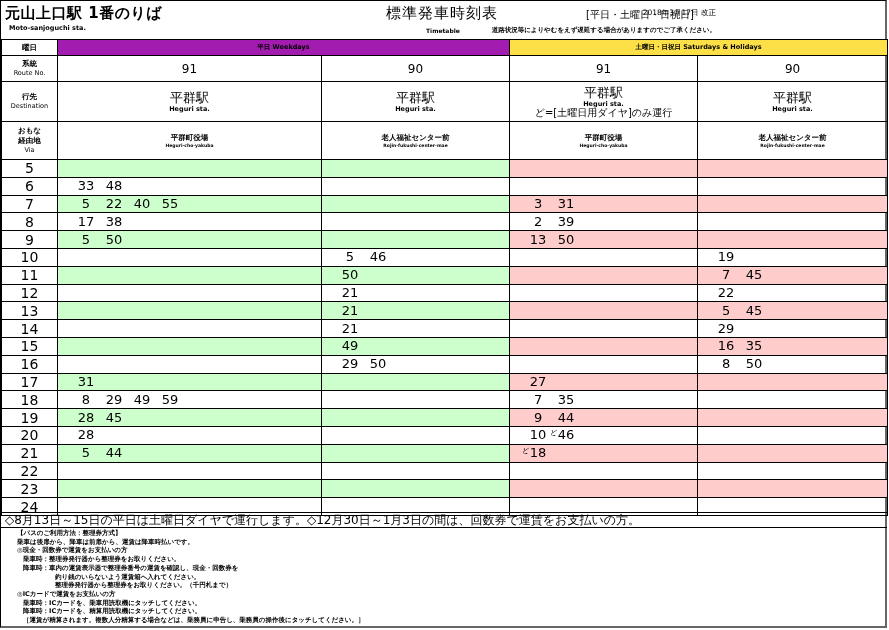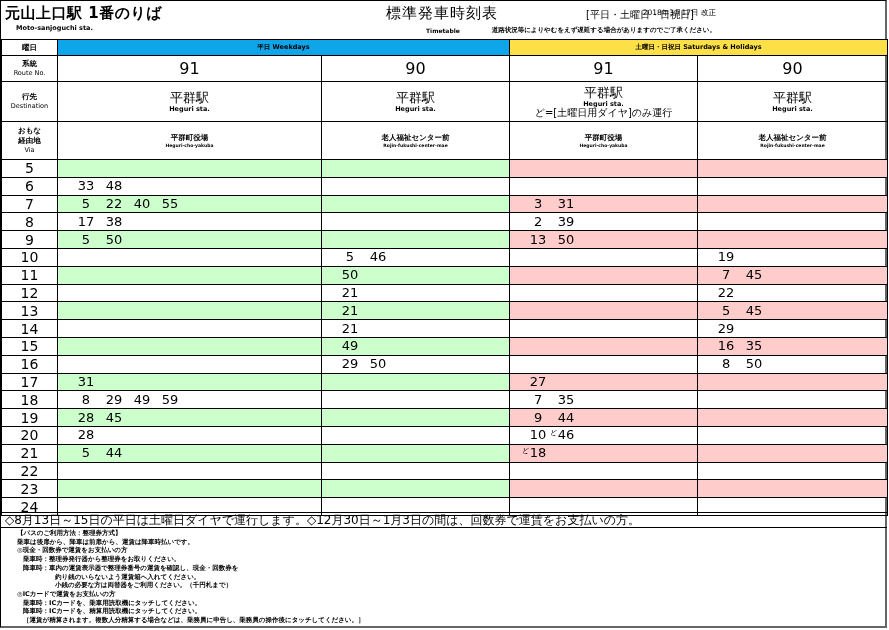--- a/index.html
+++ b/index.html
@@ -4,21 +4,21 @@
 <style>
   * { box-sizing: border-box; margin: 0; padding: 0; }
   html, body { width: 889px; height: 630px; background: #ffffff; overflow: hidden; }
   body { font-family: "DejaVu Sans", "Liberation Sans", sans-serif; color: #000; position: relative; }
 
   .page { position: absolute; left: 0; top: 0; width: 887px; height: 628px; border: 1px solid #000; border-right: 2px solid #666; border-bottom: 2px solid #666; }
 
   
   .hdr { position: absolute; left: 0; top: 0; width: 721px; height: 38px; }
   .station-ja { position: absolute; left: 4px; top: 3px; font-size: 15px; font-weight: bold; letter-spacing: 0.5px; }
-  .station-en { position: absolute; left: 15px; top: 23px; font-size: 6.5px; font-weight: bold; }
+  .station-en { position: absolute; left: 8px; top: 23px; font-size: 6.5px; font-weight: bold; }
   .tt-title { position: absolute; left: 385px; top: 3px; font-size: 15px; letter-spacing: 1px; }
   .tt-en { position: absolute; left: 425px; top: 26px; font-size: 6px; font-weight: bold; }
   .days { position: absolute; left: 585px; top: 7px; font-size: 10px; }
   .revised { position: absolute; right: 6px; top: 7px; font-size: 7.5px; }
   .notice { position: absolute; right: 6px; top: 25px; font-size: 6.5px; font-weight: bold; }
 
   
   table.tt { position: absolute; left: 0; top: 38px; border-collapse: collapse; table-layout: fixed; width: 886px; }
   table.tt td { border: 1px solid #000; text-align: center; vertical-align: middle; padding: 0; overflow: hidden; }
   .c-label { width: 56px; }
@@ -29,23 +29,23 @@
 
   .lbl-ja { font-size: 7.5px; font-weight: bold; line-height: 10px; }
   .lbl-en { font-size: 6.5px; line-height: 9px; }
 
   tr.r-day td { height: 16px; }
   tr.r-route td { height: 26px; }
   tr.r-dest td { height: 40px; }
   tr.r-via td { height: 38px; }
   tr.r-hour td { height: 17.8px; }
 
-  .day-wk { background: #0ea5e9; font-size: 6.5px; font-weight: bold; margin-top: 31px; }
+  .day-wk { background: #a21caf; font-size: 6.5px; font-weight: bold; margin-top: 31px; }
   .day-sa { background: #fde047; font-size: 6.5px; font-weight: bold; }
-  .route-num { font-size: 16px; }
+  .route-num { font-size: 12px; }
   .dest-ja { font-size: 13px; line-height: 15px; }
   .dest-en { font-size: 6.5px; font-weight: bold; line-height: 8px; }
   .dest-note { font-size: 10px; line-height: 10px; }
   .via-ja { font-size: 7.5px; font-weight: bold; line-height: 10px; }
   .via-en { font-size: 4.5px; font-weight: bold; line-height: 6px; }
 
   .hour { font-size: 14px; line-height: 16px; }
   td.mins { text-align: left !important; font-size: 13px; line-height: 16px; padding-left: 14px !important; white-space: nowrap; }
   .m { display: inline-block; width: 28px; text-align: center; position: relative; }
   .m .mk { position: absolute; left: -2px; top: -2px; font-size: 7px; }
@@ -289,19 +289,19 @@
   </table>
 
   <div class="footnote">◇8月13日～15日の平日は土曜日ダイヤで運行します。◇12月30日～1月3日の間は、回数券で運賃をお支払いの方。</div>
   <div class="usage" id="usage">
       <div class="">【バスのご利用方法：整理券方式】</div>
       <div class="">乗車は後扉から、降車は前扉から、運賃は降車時払いです。</div>
       <div class="">◎現金・回数券で運賃をお支払いの方</div>
       <div class="ind1">乗車時：整理券発行器から整理券をお取りください。</div>
       <div class="ind1">降車時：車内の運賃表示器で整理券番号の運賃を確認し、現金・回数券を</div>
       <div class="ind2">釣り銭のいらないよう運賃箱へ入れてください。</div>
-      <div class="ind2">小銭の必要な方は両替器をご利用ください。（千円札まで）</div>
+      <div class="ind2">整理券発行器から整理券をお取りください。（千円札まで）</div>
       <div class="">◎ICカードで運賃をお支払いの方</div>
       <div class="ind1">乗車時：ICカードを、乗車用読取機にタッチしてください。</div>
       <div class="ind1">降車時：ICカードを、精算用読取機にタッチしてください。</div>
       <div class="ind1">［運賃が精算されます。複数人分精算する場合などは、乗務員に申告し、乗務員の操作後にタッチしてください。］</div>
     </div>
 </div>
 
 </body></html>

